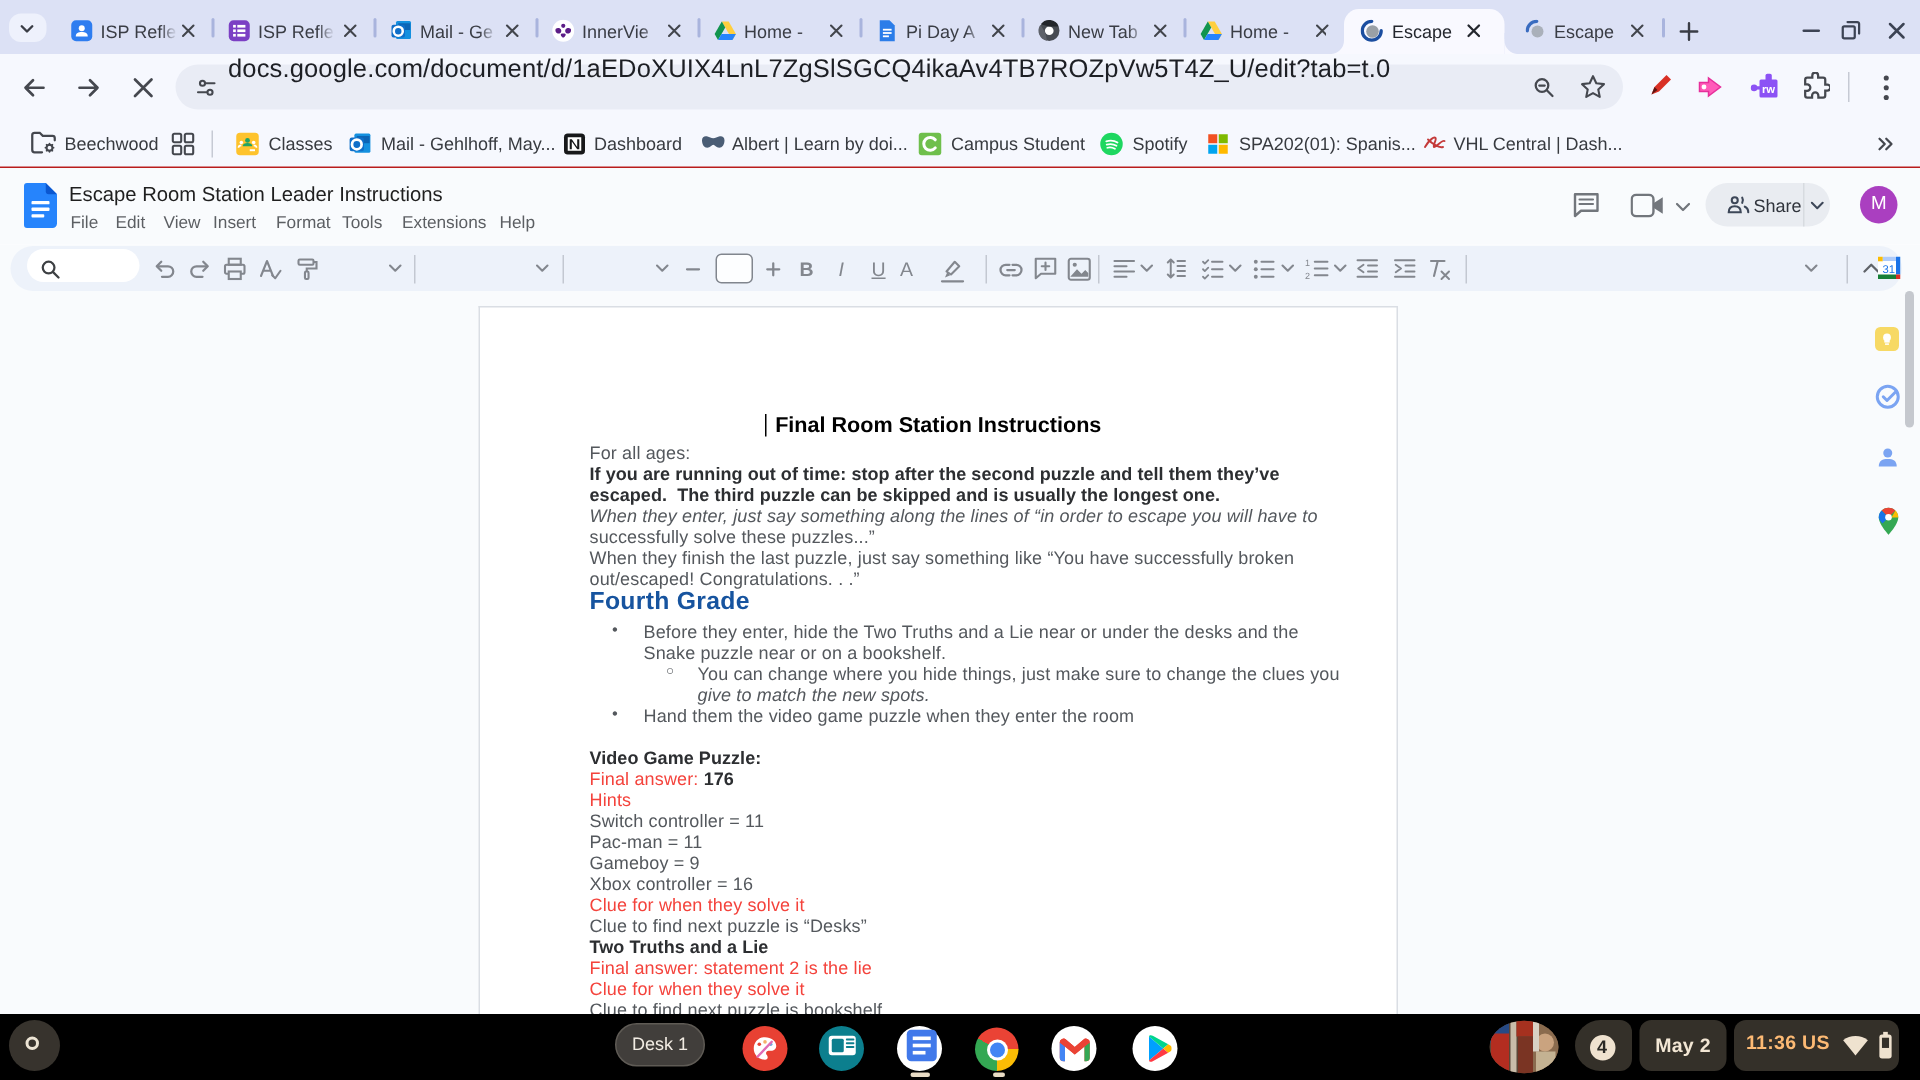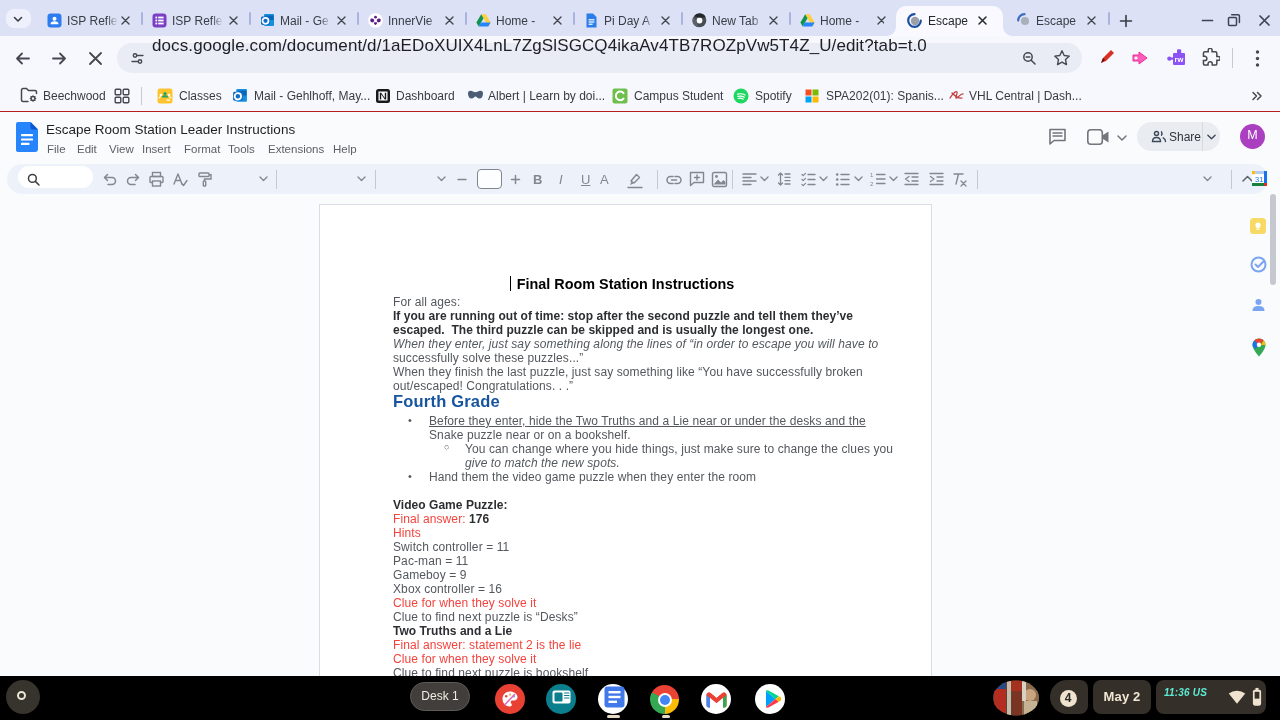--- a/index.html
+++ b/index.html
@@ -464,21 +464,21 @@
     <div class="abs" style="left:190px;top:71px;width:1.4px;height:15px;background:#000;"></div>
     <div class="dt" style="top:90px;">For all ages:</div>
     <div class="dt b" style="top:118px;">escaped.&nbsp; The third puzzle can be skipped and is usually the longest one.</div>
     <div class="dt b" style="top:104px;">If you are running out of time: stop after the second puzzle and tell them they’ve</div>
     <div class="dt" style="top:132px;font-style:italic;">When they enter, just say something along the lines of “in order to escape you will have to</div>
     <div class="dt" style="top:146px;">successfully solve these puzzles...”</div>
     <div class="dt" style="top:160px;">When they finish the last puzzle, just say something like “You have successfully broken</div>
     <div class="dt" style="top:174px;">out/escaped! Congratulations. . .”</div>
     <div class="abs" style="left:73px;top:187px;font-size:16.5px;font-weight:bold;color:#17549f;letter-spacing:0.2px;text-align:right;">Fourth Grade</div>
     <div class="abs" style="left:88px;top:209px;font-size:11px;color:#54585d;">•</div>
-    <div class="dt" style="left:109px;top:209px;text-decoration:underline;">Before they enter, hide the Two Truths and a Lie near or under the desks and the</div>
+    <div class="dt" style="left:109px;top:209px;">Before they enter, hide the Two Truths and a Lie near or under the desks and the</div>
     <div class="dt" style="left:109px;top:223px;">Snake puzzle near or on a bookshelf.</div>
     <div class="abs" style="left:124px;top:237px;font-size:9px;color:#54585d;">○</div>
     <div class="dt" style="left:145px;top:237px;">You can change where you hide things, just make sure to change the clues you</div>
     <div class="dt" style="left:145px;top:251px;font-style:italic;">give to match the new spots.</div>
     <div class="abs" style="left:88px;top:265px;font-size:11px;color:#54585d;">•</div>
     <div class="dt" style="left:109px;top:265px;">Hand them the video game puzzle when they enter the room</div>
     <div class="dt b" style="top:293px;">Video Game Puzzle:</div>
     <div class="dt" style="top:307px;"><span class="red">Final answer: </span><span class="b">176</span></div>
     <div class="dt red" style="top:321px;">Hints</div>
     <div class="dt" style="top:335px;">Switch controller = 11</div>
@@ -577,21 +577,21 @@
         <rect x="30" y="0" width="18" height="38" fill="#8a6b4e"></rect>
         <circle cx="38" cy="16" r="6" fill="#caa37f"></circle>
         <rect x="32" y="22" width="13" height="16" fill="#c4b292"></rect>
         <rect x="30" y="2" width="4" height="20" fill="#d8d2c4"></rect>
       </g>
     </svg>
     <div class="abs" style="left:1050px;top:4px;width:38px;height:34px;background:#343029;border-radius:17px 8px 8px 17px;"></div>
     <div class="abs" style="left:1059.5px;top:13.5px;width:17px;height:17px;background:#efe2cf;border-radius:50%;color:#2a2925;font-size:12px;font-weight:bold;text-align:center;line-height:17px;">4</div>
     <div class="abs" style="left:1093px;top:4px;width:58px;height:34px;background:#343029;border-radius:8px;color:#f2e6d4;font-size:13px;font-weight:bold;text-align:center;line-height:34px;letter-spacing:0.2px;">May 2</div>
     <div class="abs" style="left:1156px;top:4px;width:110px;height:34px;background:#343029;border-radius:8px;"></div>
-    <div class="abs" style="left:1164px;top:11px;font-size:10px;font-weight:bold;color:#5eead4;letter-spacing:0.2px;font-style:italic;">11:36 US</div>
+    <div class="abs" style="left:1164px;top:11px;font-size:13px;font-weight:bold;color:#fdba74;letter-spacing:0.2px;">11:36 US</div>
     <svg class="abs" style="left:1228px;top:14px" width="18" height="15" viewBox="0 0 19 15">
       <path d="M9.5 14 L0.8 3.2 A14.5 14.5 0 0 1 18.2 3.2 Z" fill="#efe2cf"></path>
     </svg>
     <svg class="abs" style="left:1252px;top:11px" width="10" height="20" viewBox="0 0 11 21">
       <rect x="1" y="2.5" width="9" height="17.5" rx="2" fill="#efe2cf"></rect>
       <rect x="3.8" y="0.5" width="3.4" height="2.5" fill="#efe2cf"></rect>
       <rect x="2.9" y="4.8" width="5.2" height="7.5" fill="#343029"></rect>
     </svg>
   </div>
 

